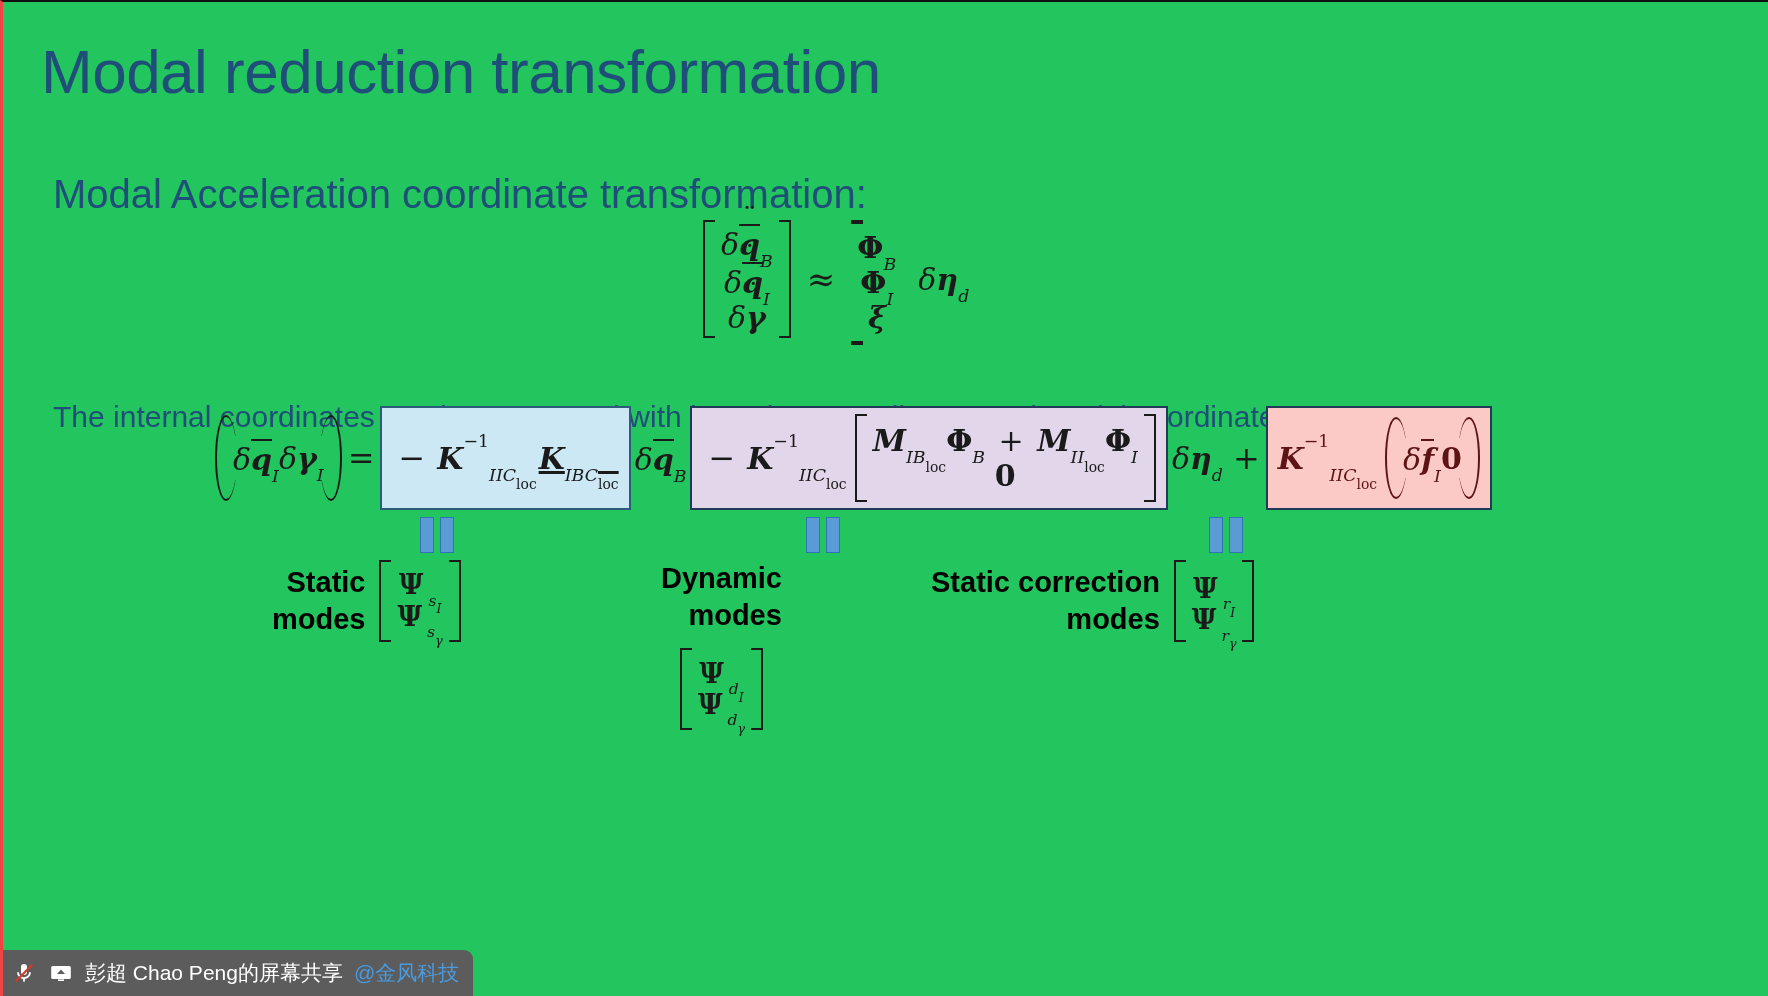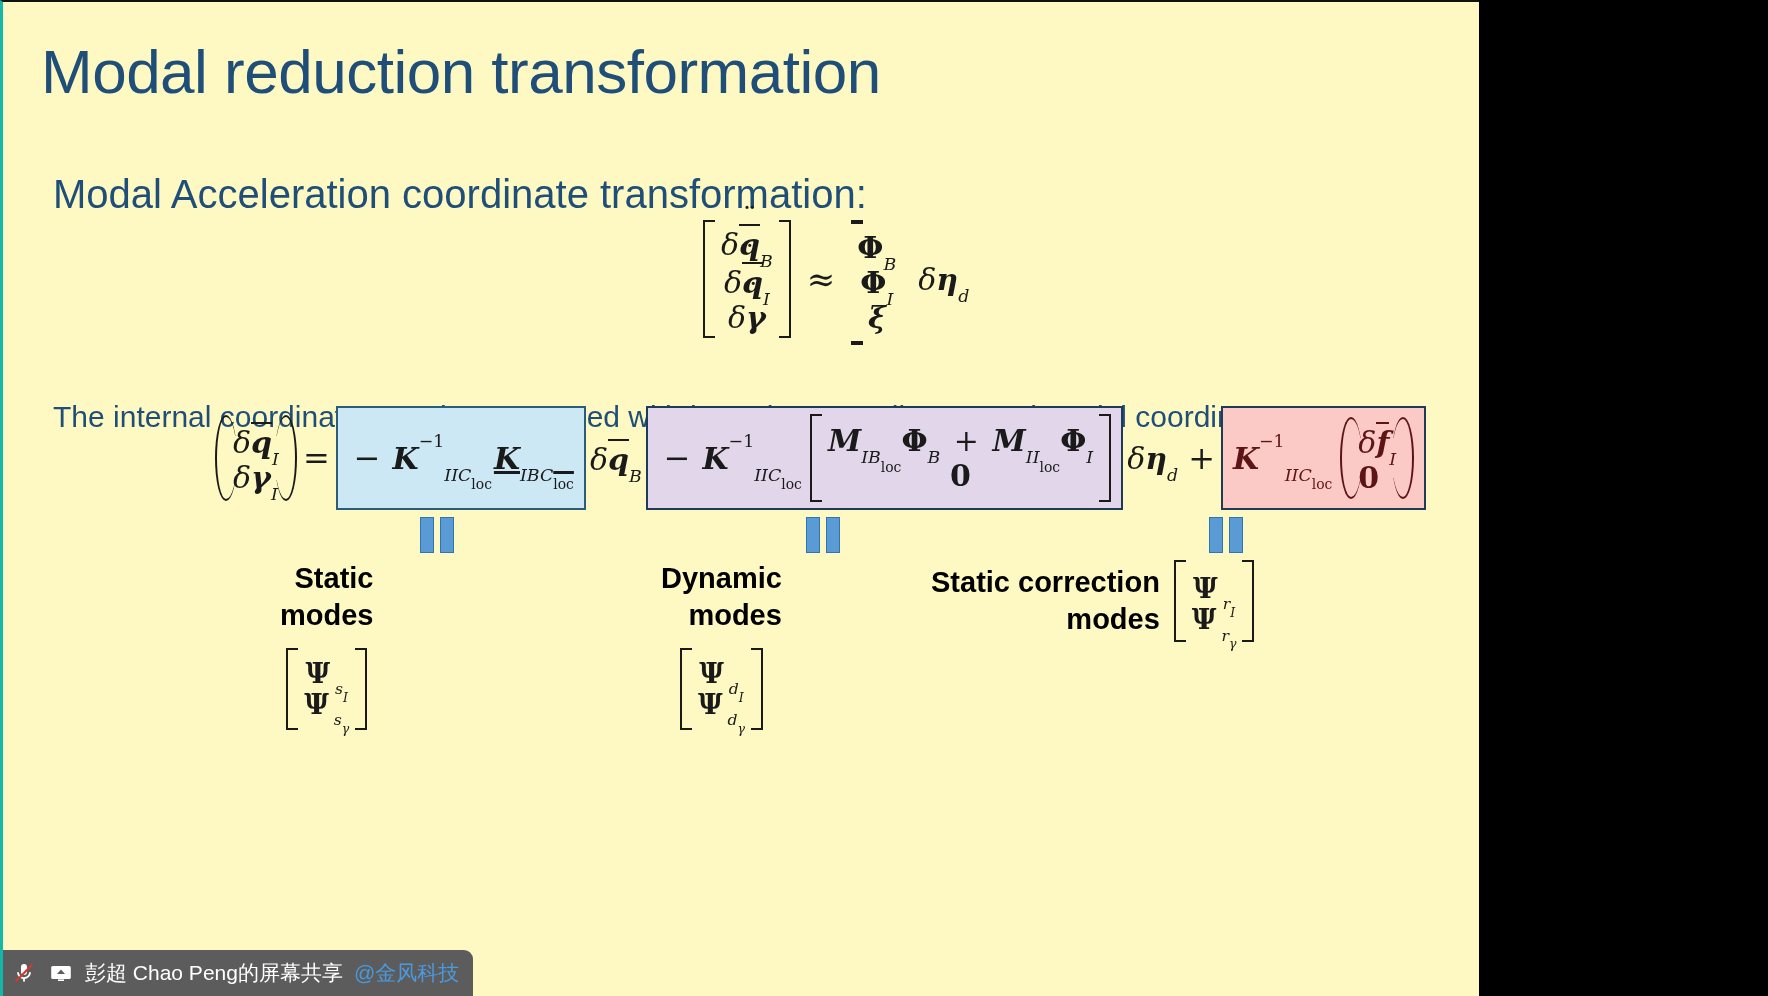--- a/index.html
+++ b/index.html
@@ -11,25 +11,25 @@
     width: 1768px;
     height: 996px;
     overflow: hidden;
     font-family: "Liberation Sans", sans-serif;
   }
 
   
   #slide {
     position: absolute;
     left: 0; top: 0;
-    width: 1479px;
+    width: 1768px;
     height: 996px;
-    background: #fef9c3;
+    background: #22c55e;
     box-sizing: border-box;
-    border-left: 3px solid #14b8a6;
+    border-left: 3px solid #ef4444;
     border-top: 2px solid #111111;
   }
 
   
   .slide-title {
     position: absolute;
     left: 38px;
     top: 34px;
     font-size: 62px;
     color: #1f4e79;
@@ -134,23 +134,23 @@
     left: 0; top: 0; bottom: 0;
     width: 22px;
     border: 2.5px solid currentColor;
     border-radius: 50% / 50%;
     box-sizing: border-box;
   }
   .paren > .pbar.l::before { border-right: none; left: 0; }
   .paren > .pbar.r::before { border-left: none; left: -8px; }
   .paren > .stack {
     display: flex;
-    flex-direction: column;
+    flex-direction: row;
     justify-content: center;
-    align-items: flex-start;
+    align-items: center;
     padding: 6px 4px;
   }
 
   
   #eq1 {
     position: absolute;
     left: 700px;
     top: 218px;
     font-size: 30px;
     display: flex;
@@ -365,21 +365,21 @@
   </div>
   <div class="eqbars" style="left:803px; top:515px;">
     <i></i>
       <i></i>
   </div>
   <div class="eqbars" style="left:1206px; top:515px;">
     <i></i>
       <i></i>
   </div>
 
-  <div class="modegrp" style="left:277px; top:558px;flex-direction:column;">
+  <div class="modegrp" style="left:269px; top:558px;">
     <div class="lbl">
       <div>Static</div>
       <div>modes</div>
     </div>
     <span class="brk math mat" style="height:82px;">
       <span class="bar l"></span>
       <span class="stack">
         <span class="row"><span class="mb">Ψ</span><sub class="mi">&nbsp;s<sub class="mi">I</sub></sub></span>
         <span class="row"><span class="mb">Ψ</span><sub class="mi">&nbsp;s<sub class="mi">γ</sub></sub></span>
       </span>

